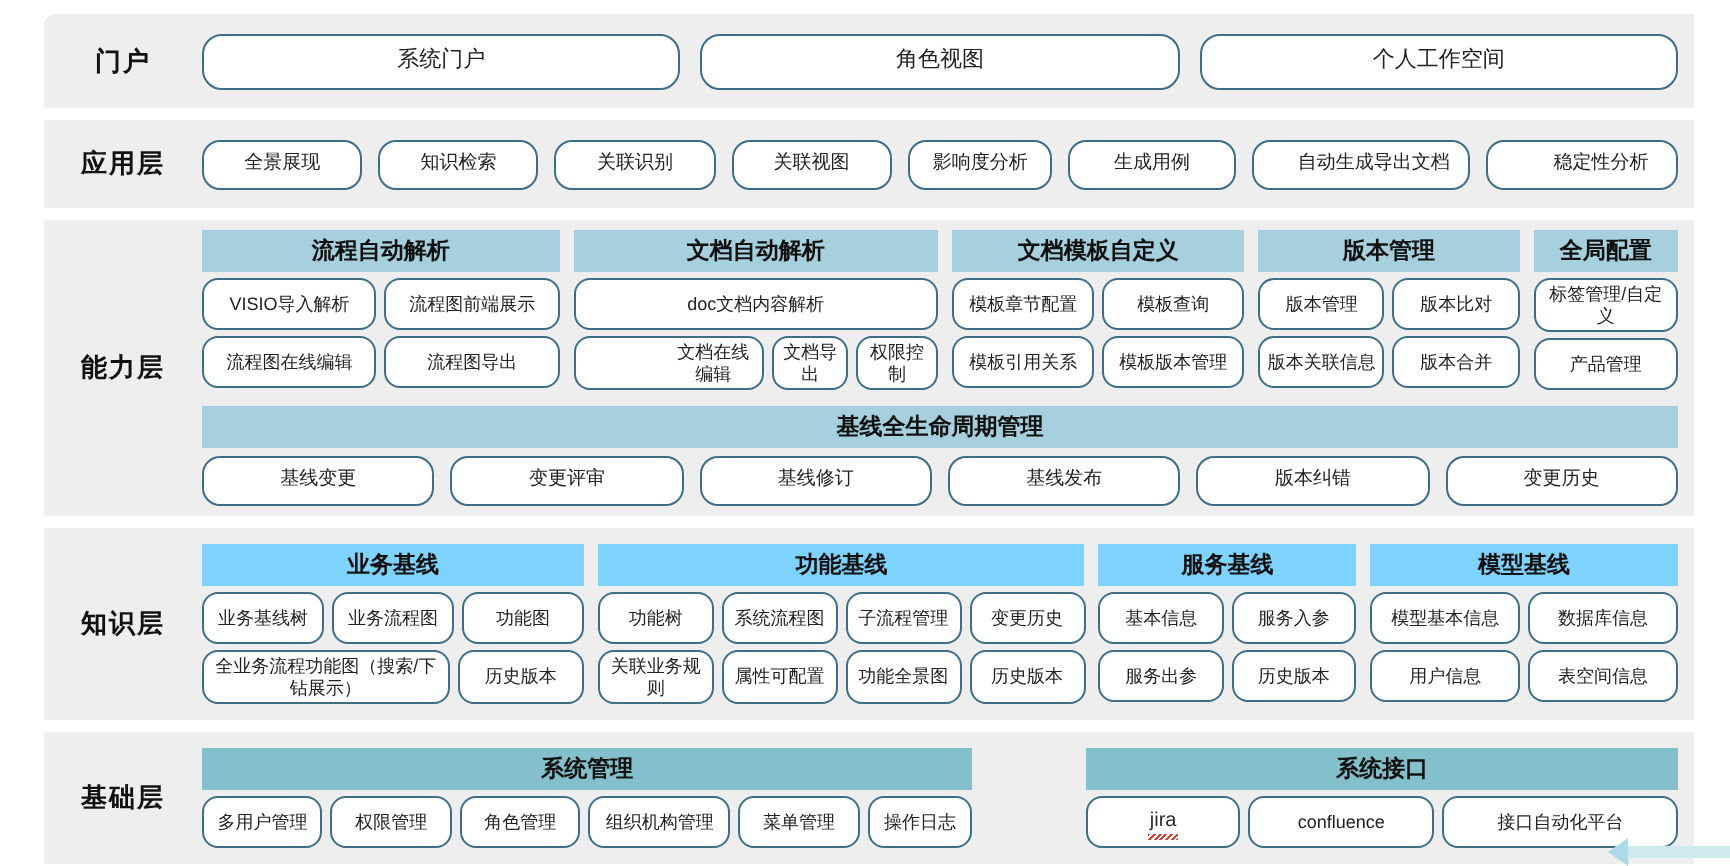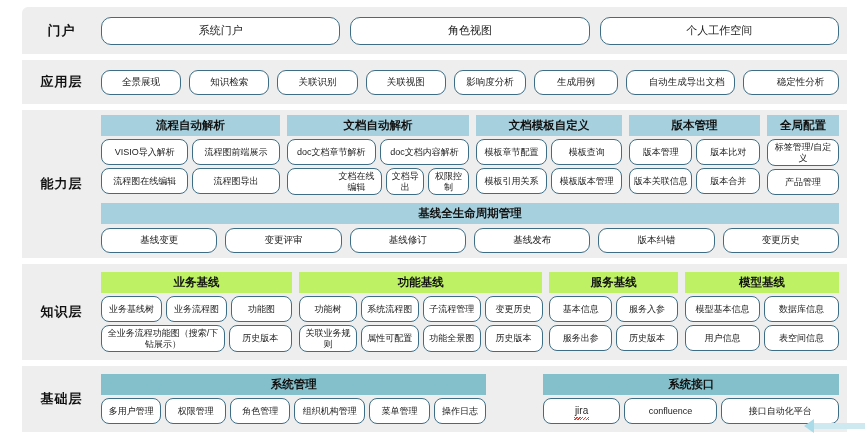--- a/index.html
+++ b/index.html
@@ -59,21 +59,21 @@
   .group{display:flex;flex-direction:column;gap:3px;}
   .group-head{
     text-align:center;
     font-size:11.5px;
     font-weight:bold;
     color:#111;
     padding:3px 2px;
     box-sizing:border-box;
   }
   .group-head.blue{background:#a6d0de;}
-  .group-head.grey{background:#bef264;}
+  .group-head.grey{background:#7dd3fc;}
   .group-head.teal{background:#83c0cb;}
   .group-rows{display:flex;flex-direction:column;gap:3px;}
   .group-line{display:flex;gap:4px;}
   .group-line .pill{flex:1 1 0;}
 
   
   .fullband{width:100%;display:flex;flex-direction:column;gap:4px;margin-top:4px;}
   .fullband .group-head{width:100%;font-size:11.5px;}
   .fullband-row{display:flex;gap:8px;width:100%;}
   .fullband-row .pill{flex:1 1 0;min-height:25px;font-size:9.5px;border-radius:9px;}
@@ -155,21 +155,20 @@
               <div class="pill tall">流程图在线编辑</div>
               <div class="pill tall">流程图导出</div>
             </div>
           </div>
         </div>
 
         <div class="group" style="flex:212 1 0;">
           <div class="group-head blue">文档自动解析</div>
           <div class="group-rows">
             <div class="group-line">
-              <div class="pill tall">doc文档章节解析</div>
               <div class="pill tall">doc文档内容解析</div>
             </div>
             <div class="group-line">
               <div class="pill tall" style="flex:1.25 1 0;padding-left:47px;">文档在线编辑</div>
               <div class="pill tall" style="flex:0.85 1 0;">文档导出</div>
               <div class="pill tall" style="flex:0.95 1 0;">权限控制</div>
             </div>
           </div>
         </div>
 

